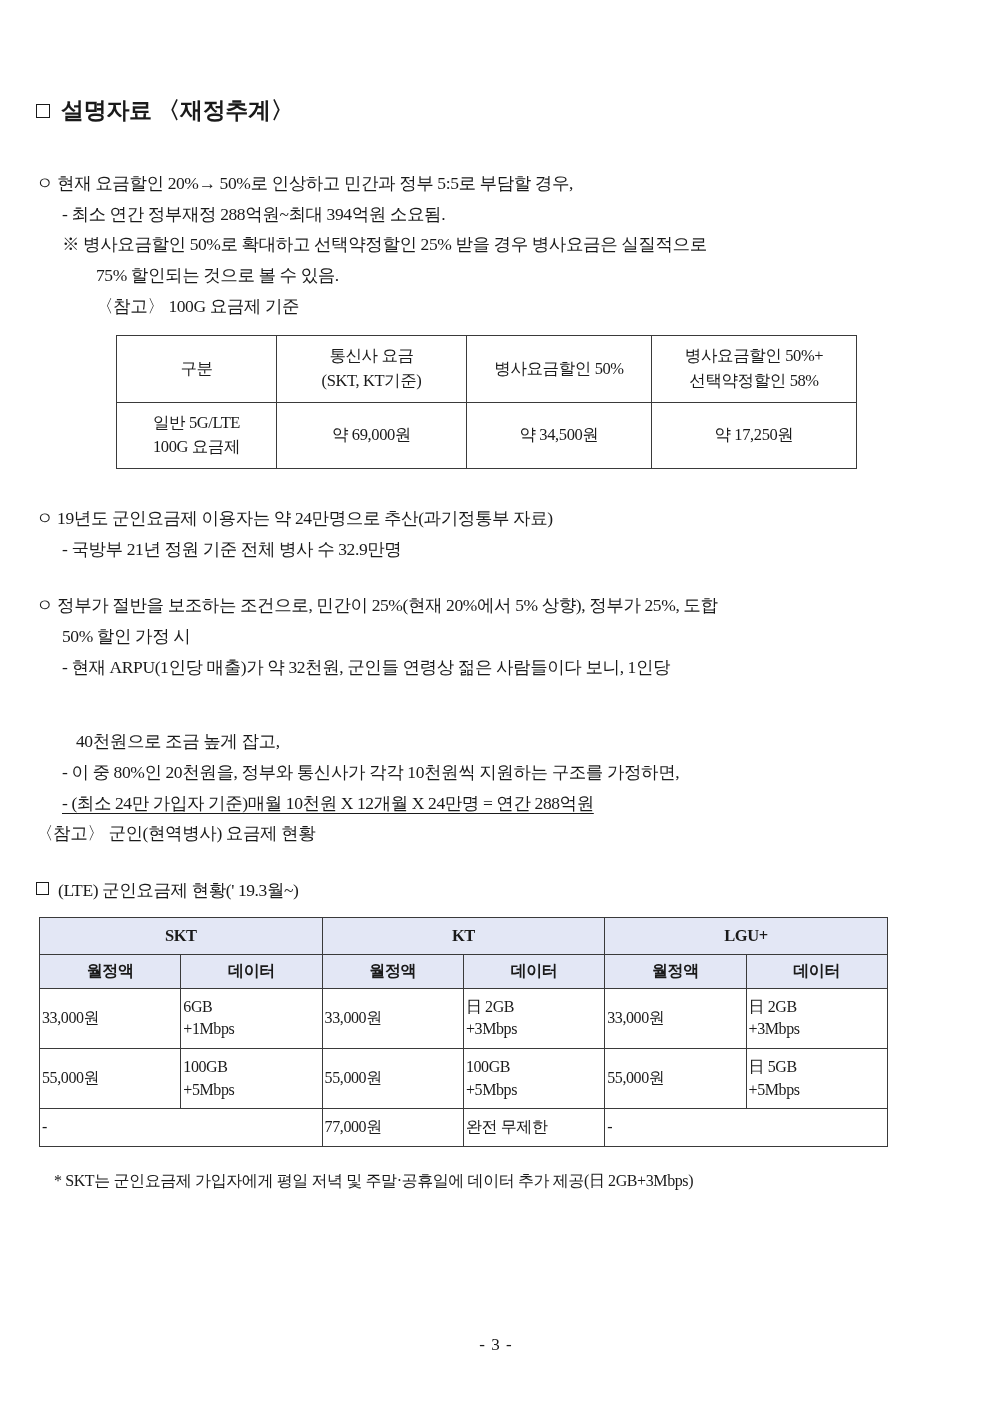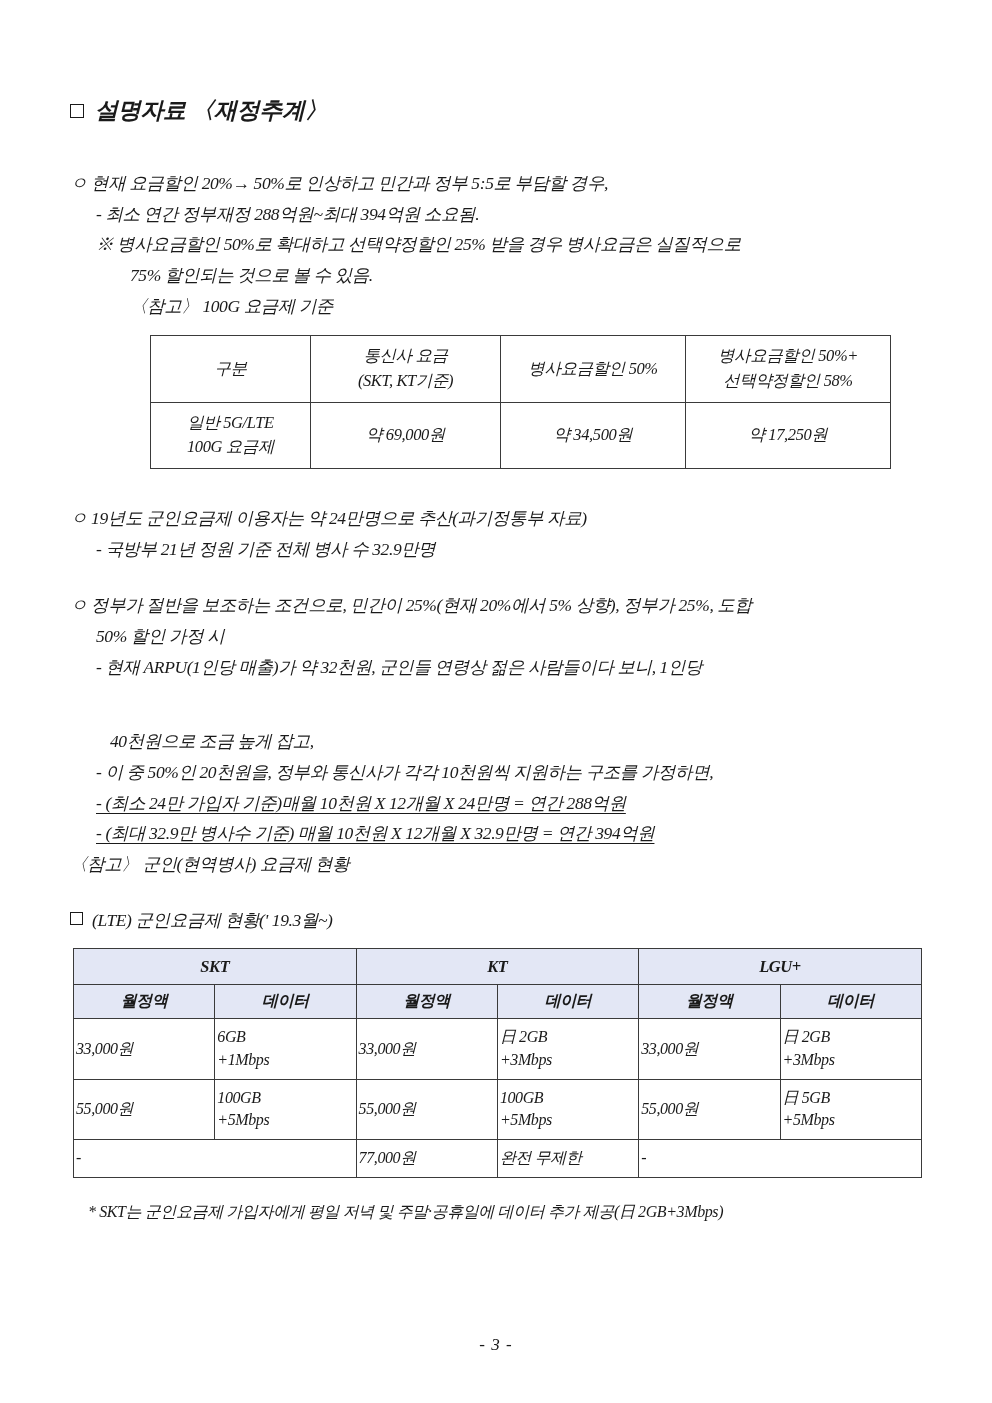--- a/index.html
+++ b/index.html
@@ -12,22 +12,21 @@
     height: 1403px;
     font-family: "Liberation Serif", "DejaVu Serif", serif;
     color: #1a1a1a;
     position: relative;
   }
   .page {
     position: relative;
     width: 804px;
     height: 1403px;
     box-sizing: border-box;
-    padding: 95px 70px 40px 70px;
-    font-style: italic;
+    padding: 95px 70px 40px 36px;
   }
 
   
   .doc-title {
     font-size: 23px;
     font-weight: bold;
     letter-spacing: -0.3px;
     margin: 0 0 42px 0;
     display: flex;
     align-items: center;
@@ -180,23 +179,22 @@
     <div class="line lvl1">- 국방부 21년 정원 기준 전체 병사 수 32.9만명</div>
   </div>
 
   <div class="block-gap"></div>
 
   <div>
     <div class="line lvl0">ㅇ 정부가 절반을 보조하는 조건으로, 민간이 25%(현재 20%에서 5% 상향), 정부가 25%, 도합</div>
     <div class="line lvl1">50% 할인 가정 시</div>
     <div class="line lvl1">- 현재 ARPU(1인당 매출)가 약 32천원, 군인들 연령상 젊은 사람들이다 보니, 1인당</div>
     <div class="line lvl2">40천원으로 조금 높게 잡고,</div>
-    <div class="line lvl1">- 이 중 50%인 20천원을, 정부와 통신사가 각각 10천원씩 지원하는 구조를 가정하면,</div>
+    <div class="line lvl1">- 이 중 80%인 20천원을, 정부와 통신사가 각각 10천원씩 지원하는 구조를 가정하면,</div>
     <div class="line lvl1 underline">- (최소 24만 가입자 기준)매월 10천원 X 12개월 X 24만명 = 연간 288억원</div>
-    <div class="line lvl1 underline">- (최대 32.9만 병사수 기준) 매월 10천원 X 12개월 X 32.9만명 = 연간 394억원</div>
     <div class="line lvl0">〈참고〉 군인(현역병사) 요금제 현황</div>
   </div>
 
   <div class="block-gap"></div>
 
   <div>
     <div class="line lvl0">
       <span class="sq" style="width:13px;height:13px;margin-right:9px;vertical-align:1px;"></span><span>(LTE) 군인요금제 현황(' 19.3월~)</span>
     </div>
 

